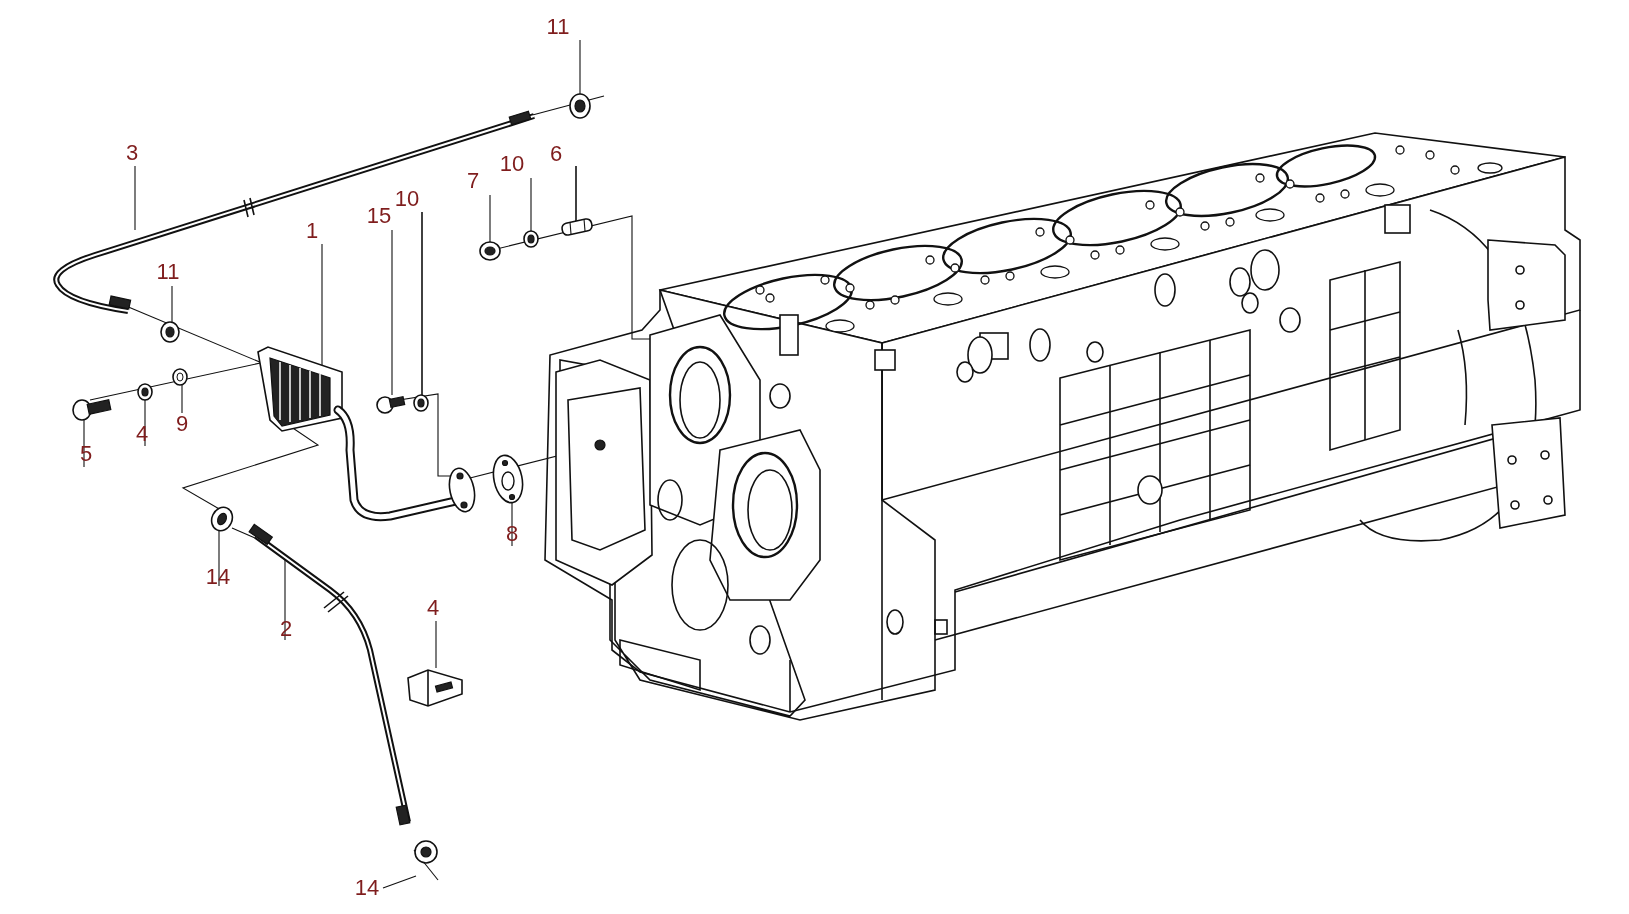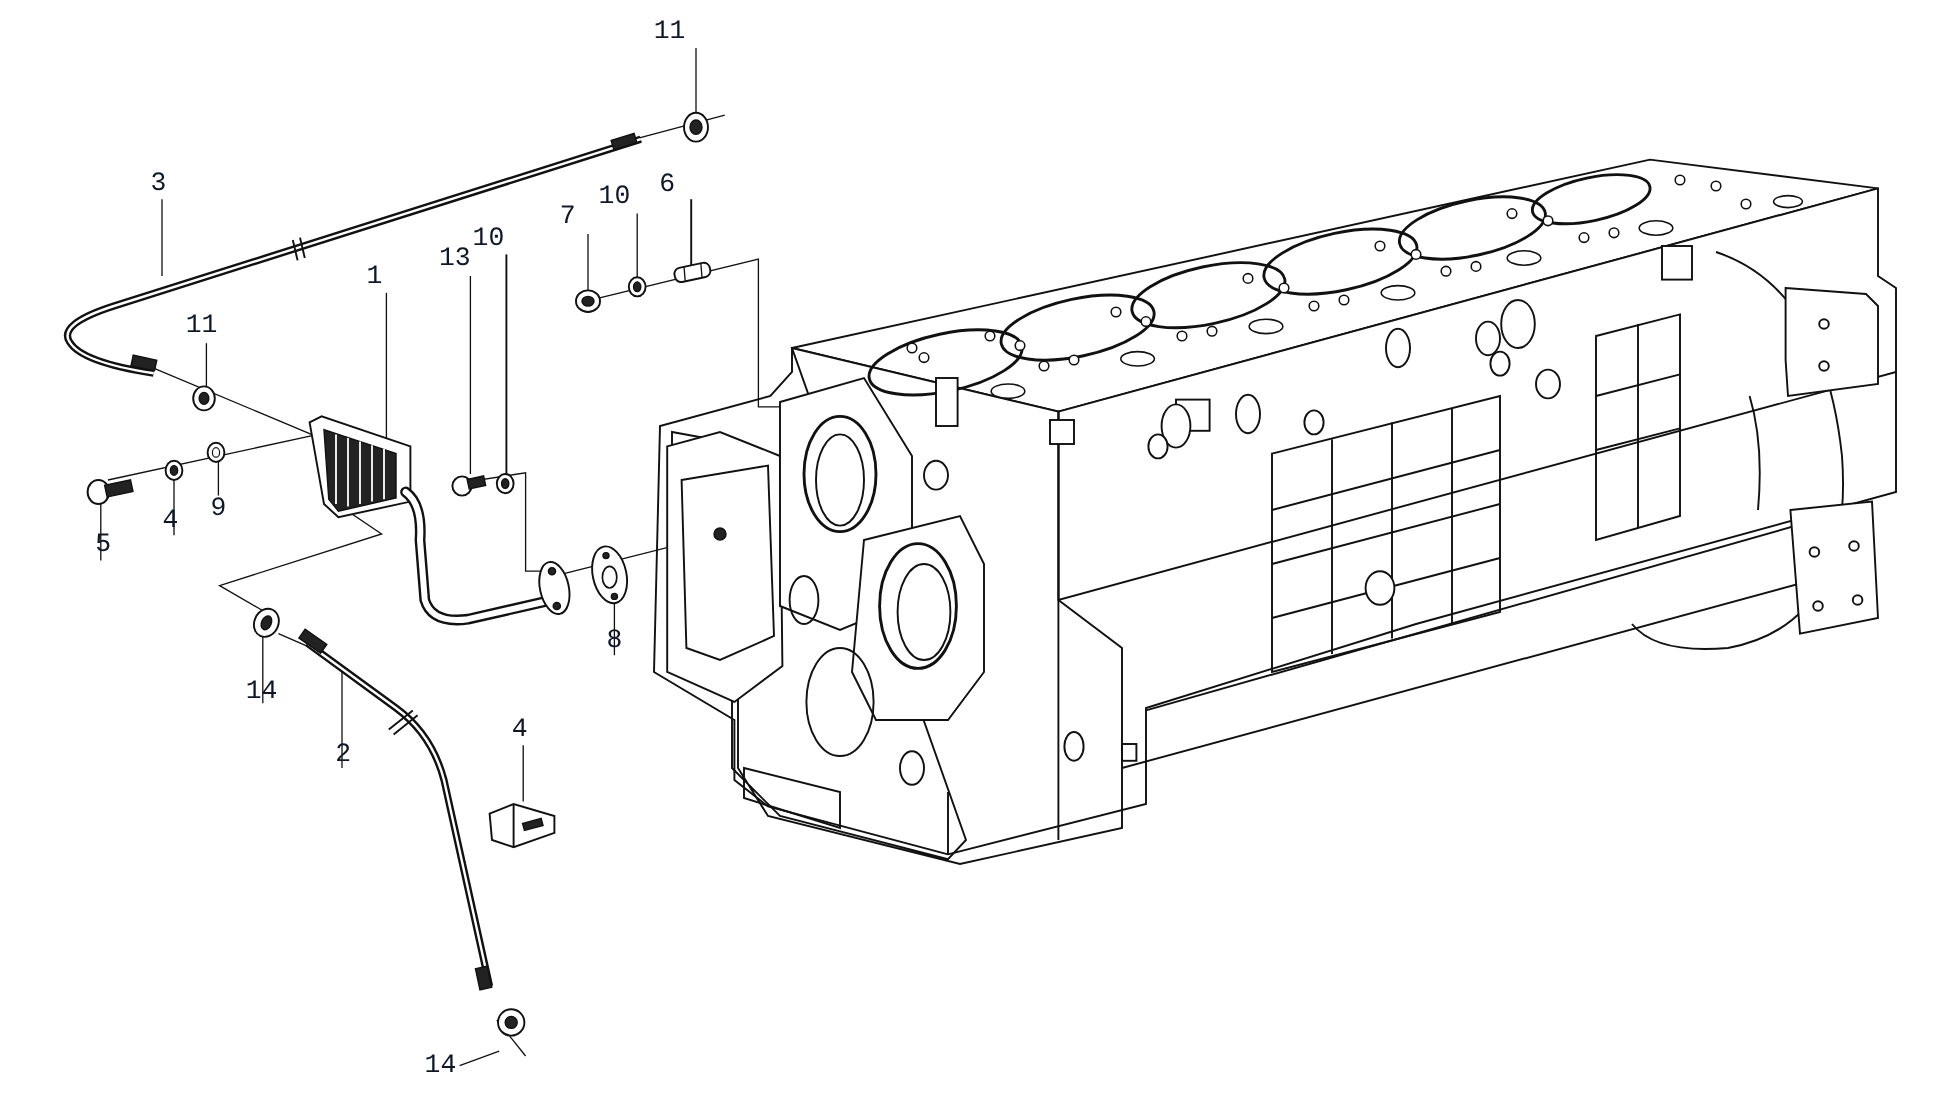--- a/index.html
+++ b/index.html
@@ -1,22 +1,22 @@
 <!DOCTYPE html>
 <html><head>
 <meta charset="utf-8">
 <style>
   html, body { margin: 0; padding: 0; background: #ffffff; }
   body { width: 1629px; height: 914px; overflow: hidden; position: relative; }
   #diagram { position: absolute; left: 0; top: 0; width: 1629px; height: 914px; }
   .label {
     position: absolute;
-    font-family: Liberation Mono, monospace;
+    font-family: Liberation Sans, sans-serif;
     font-size: 22px;
-    color: #0f172a;
+    color: #7f1d1d;
     line-height: 1;
     transform: translateX(-50%);
     white-space: nowrap;
   }
   svg .ln { stroke: #111; stroke-width: 1.6; fill: none; }
   svg .thin { stroke: #111; stroke-width: 1.1; fill: none; }
   svg .thick { stroke: #111; stroke-width: 2.4; fill: none; }
   svg .fillw { stroke: #111; stroke-width: 1.6; fill: #ffffff; }
   svg .fillk { stroke: #111; stroke-width: 1.2; fill: #222; }
   svg .pipe { stroke: #111; stroke-width: 9; fill: none; stroke-linecap: round; stroke-linejoin: round; }
@@ -306,21 +306,21 @@
       </g>
     </g>
   </svg>
 
   
   <div class="label" style="left:558px;top:16px;">11</div>
   <div class="label" style="left:132px;top:142px;">3</div>
   <div class="label" style="left:473px;top:170px;">7</div>
   <div class="label" style="left:512px;top:153px;">10</div>
   <div class="label" style="left:556px;top:143px;">6</div>
-  <div class="label" style="left:379px;top:205px;">13</div>
+  <div class="label" style="left:379px;top:205px;">15</div>
   <div class="label" style="left:407px;top:188px;">10</div>
   <div class="label" style="left:312px;top:220px;">1</div>
   <div class="label" style="left:168px;top:261px;">11</div>
   <div class="label" style="left:86px;top:443px;">5</div>
   <div class="label" style="left:142px;top:423px;">4</div>
   <div class="label" style="left:182px;top:413px;">9</div>
   <div class="label" style="left:512px;top:523px;">8</div>
   <div class="label" style="left:218px;top:566px;">14</div>
   <div class="label" style="left:286px;top:618px;">2</div>
   <div class="label" style="left:433px;top:597px;">4</div>

